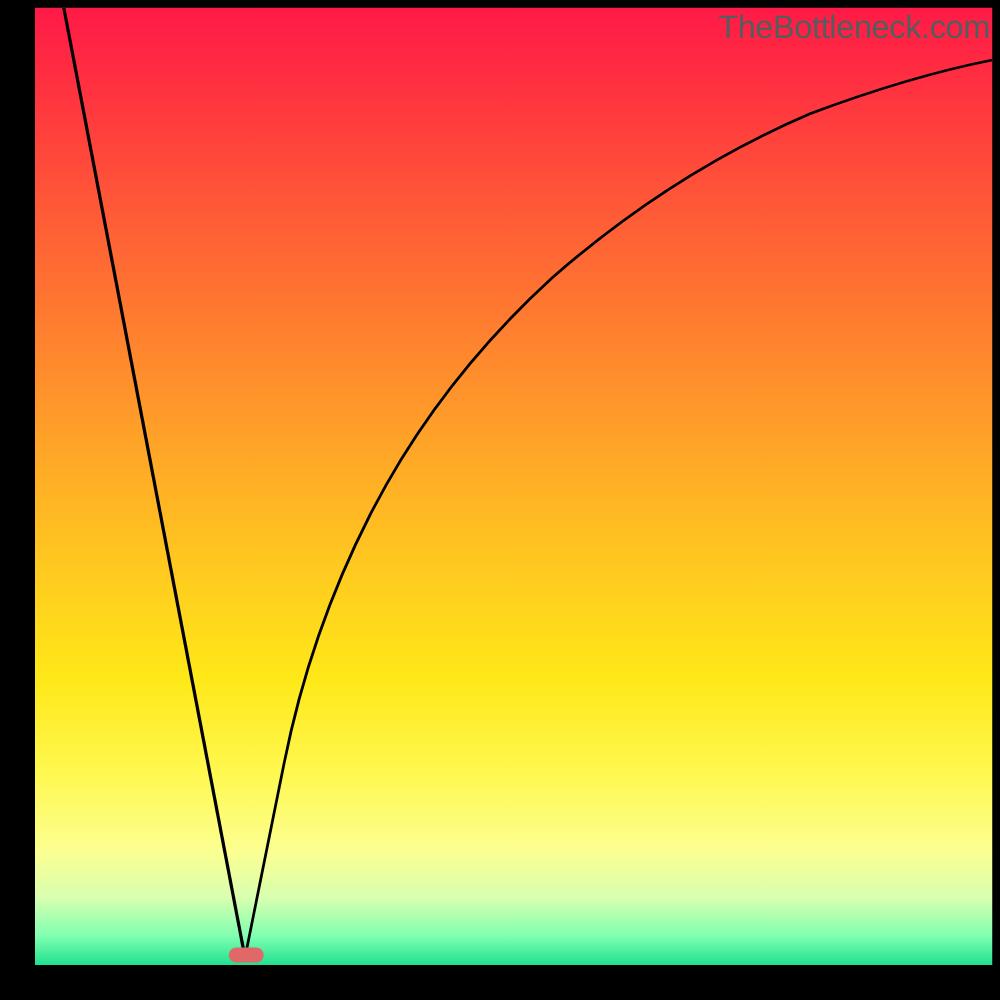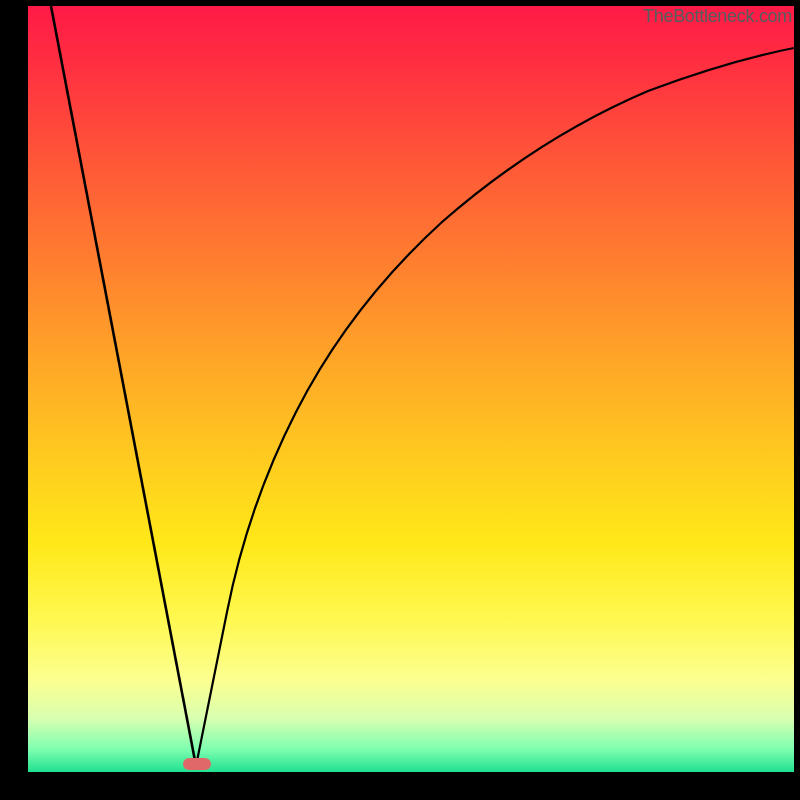--- a/index.html
+++ b/index.html
@@ -29,21 +29,21 @@
       #d8ffb0 93%,
       #7fffb0 97%,
       #20e090 100%
     );
   }
   .attribution {
     position: absolute;
     top: 6px;
     right: 8px;
     font-family: Arial, Helvetica, sans-serif;
-    font-size: 18px;
+    font-size: 26px;
     color: #555d5d;
     font-weight: 400;
     letter-spacing: -0.3px;
   }
   .border-left {
     position: absolute;
     left: 0; top: 0;
     width: 28px; height: 800px;
     background: #000;
   }

